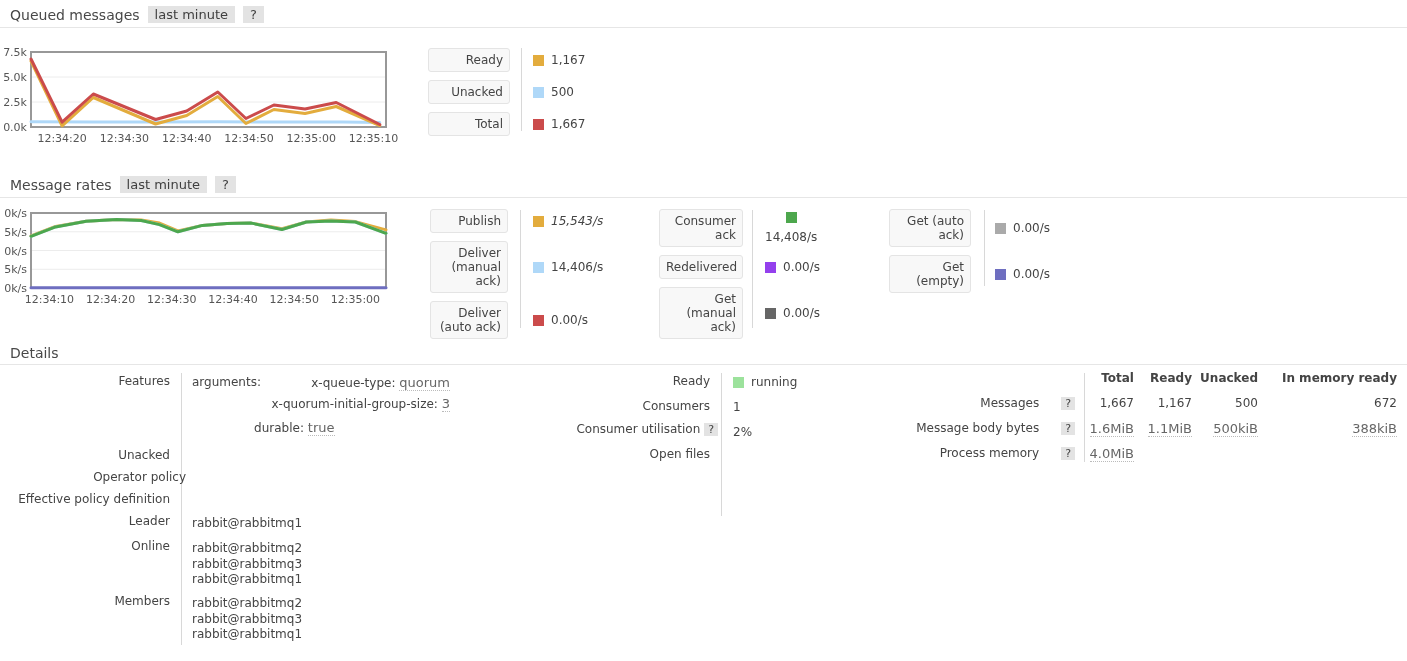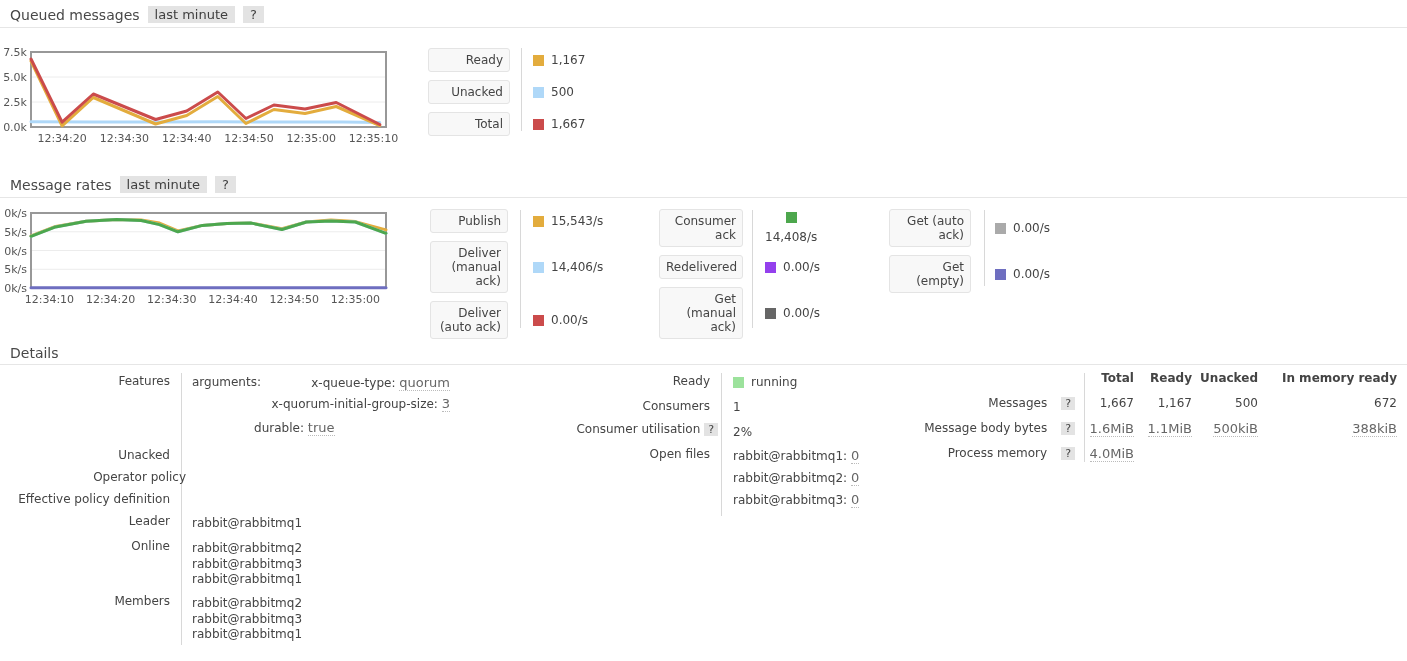--- a/index.html
+++ b/index.html
@@ -25,21 +25,21 @@
   .dval{position:absolute;color:#444;}
   .dotted{color:#666;font-size:13px;border-bottom:1px dotted #bbb;cursor:default;}
   .help{display:inline-block;background:#e3e3e3;color:#444;padding:0 4px;font-size:11px;cursor:pointer;}
   .nodeline{line-height:15.5px;}
   .ofline{margin-bottom:7px;white-space:nowrap;}
 
   .rtable{position:absolute;display:grid;grid-template-columns:140px 14px 45px 58px 66px 139px;
           grid-auto-rows:25px;align-items:start;}
   .rtable .hcell{font-weight:bold;text-align:right;}
   .rtable .ncell{text-align:right;}
-  .rtable .lcell{display:flex;justify-content:flex-end;align-items:center;gap:14px;white-space:nowrap;margin-left:30px;}
+  .rtable .lcell{display:flex;justify-content:flex-end;align-items:center;gap:22px;white-space:nowrap;margin-left:30px;}
   .argskey{color:#444;}
 </style>
 </head>
 <body>
 
 <div id="app">
 
   <div class="sec-head" style="top:6px;">
     <span>Queued messages</span>
     <span class="tag">last minute</span>
@@ -114,21 +114,21 @@
         <text class="tick" x="45.4" y="96" text-anchor="middle">12:34:10</text>
         <text class="tick" x="106.6" y="96" text-anchor="middle">12:34:20</text>
         <text class="tick" x="167.8" y="96" text-anchor="middle">12:34:30</text>
         <text class="tick" x="229.0" y="96" text-anchor="middle">12:34:40</text>
         <text class="tick" x="290.2" y="96" text-anchor="middle">12:34:50</text>
         <text class="tick" x="351.4" y="96" text-anchor="middle">12:35:00</text>
       </svg></div>
   <div class="legend-col" style="left:430px;top:209px;" id="legend-rates-0">
       <div class="lrow">
         <div class="lbtn" style="width: 78px;">Publish</div>
-        <div class="lval" style="margin-left: 25px;">
+        <div class="lval" style="margin-left: 25px; font-style: italic;">
           <span class="swatch" style="background: rgb(227, 172, 61);"></span>
           <span>15,543/s</span>
         </div>
       </div>
       <div class="lrow">
         <div class="lbtn" style="width: 78px;">Deliver
 (manual
 ack)</div>
         <div class="lval" style="margin-left: 25px;">
           <span class="swatch" style="background: rgb(175, 216, 248);"></span>
@@ -243,25 +243,20 @@
   </div>
   <div class="dlabel" style="left:540px;top:447px;width:170px;">Open files</div>
   <div class="vline" style="left:721px;top:373px;height:143px;"></div>
 
   <div class="dval" style="left:733px;top:375px;display:flex;align-items:center;gap:7px;">
     <span class="swatch" id="state-swatch" style="background: rgb(156, 226, 156);"></span>
     <span>running</span>
   </div>
   <div class="dval" style="left:733px;top:400px;">1</div>
   <div class="dval" style="left:733px;top:425px;">2%</div>
-  <div class="dval" style="left:733px;top:448px;" id="open-files-list">
-      <div class="ofline"><span>rabbit@rabbitmq1: </span><span class="dotted">0</span></div>
-      <div class="ofline"><span>rabbit@rabbitmq2: </span><span class="dotted">0</span></div>
-      <div class="ofline"><span>rabbit@rabbitmq3: </span><span class="dotted">0</span></div>
-    </div>
 
   <div class="rtable" style="left:935px;top:371px;" id="messages-table">
       <div></div>
       <div></div>
       <div class="hcell">Total</div>
       <div class="hcell">Ready</div>
       <div class="hcell">Unacked</div>
       <div class="hcell">In memory ready</div>
       <div class="lcell">
         <span>Messages</span>

